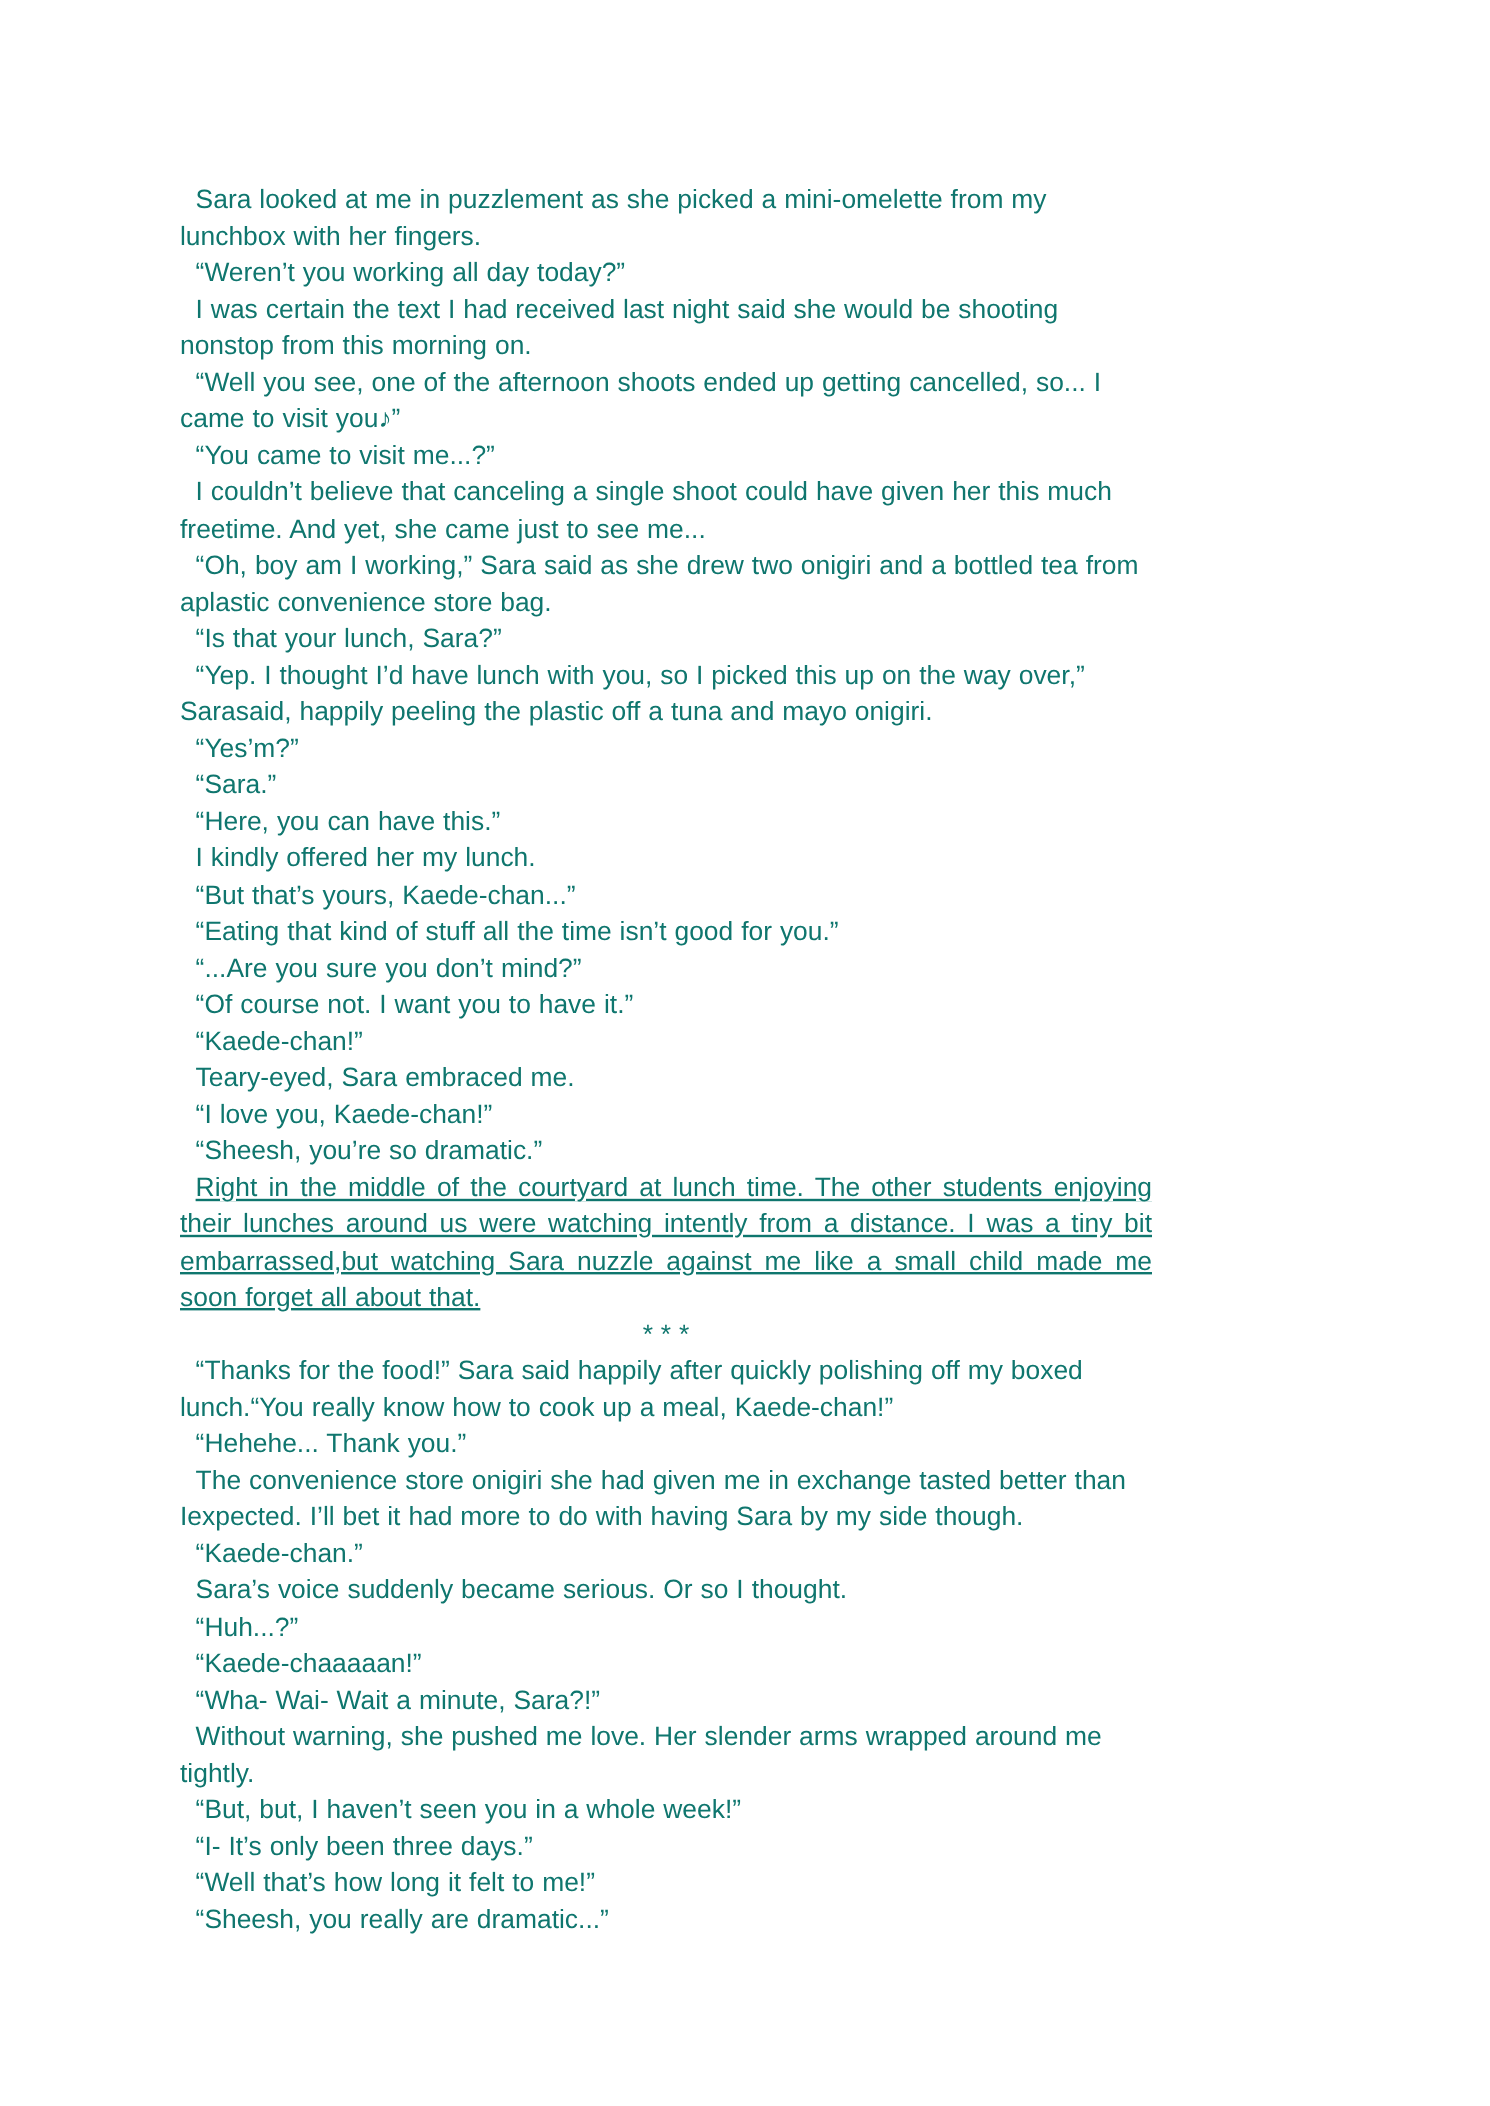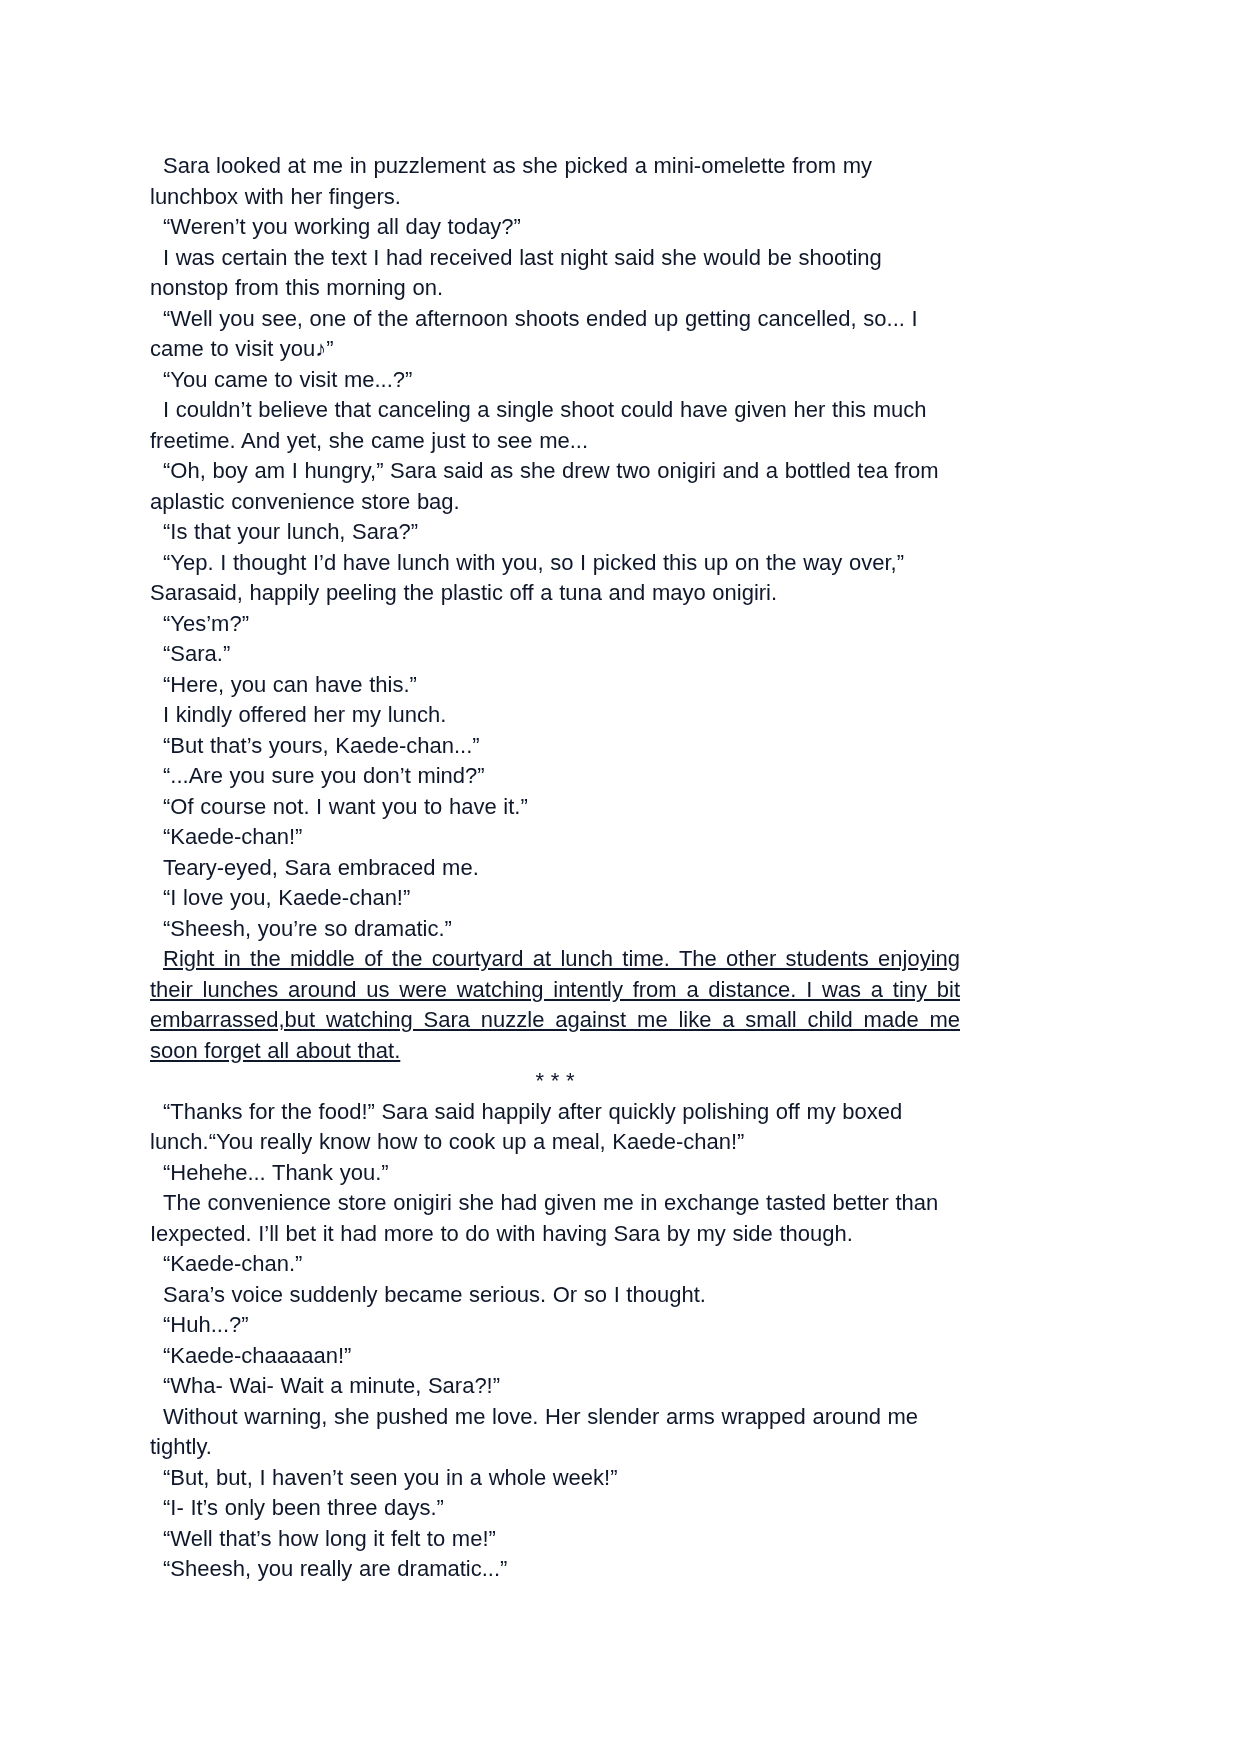--- a/index.html
+++ b/index.html
@@ -10,21 +10,21 @@
   .page {
     position: relative;
     width: 1108px;
     height: 1755px;
     box-sizing: border-box;
     background: #ffffff;
     padding: 151px 148px 0 150px;
     font-family: "Liberation Sans", sans-serif;
     font-size: 22px;
     line-height: 30.5px;
-    color: #0f172a;
+    color: #0f766e;
     overflow: hidden;
   }
   .page p {
     margin: 0;
     padding: 0;
     text-indent: 13px;
     word-spacing: 0.5px;
   }
   .page p.justify {
     text-align: justify;
@@ -38,28 +38,29 @@
 </head>
 <body>
 
 <div class="page">
   <p>Sara looked at me in puzzlement as she picked a mini-omelette from my lunchbox with her fingers.</p>
   <p>“Weren’t you working all day today?”</p>
   <p>I was certain the text I had received last night said she would be shooting nonstop from this morning on.</p>
   <p>“Well you see, one of the afternoon shoots ended up getting cancelled, so... I came to visit you♪”</p>
   <p>“You came to visit me...?”</p>
   <p>I couldn’t believe that canceling a single shoot could have given her this much freetime. And yet, she came just to see me...</p>
-  <p>“Oh, boy am I hungry,” Sara said as she drew two onigiri and a bottled tea from aplastic convenience store bag.</p>
+  <p>“Oh, boy am I working,” Sara said as she drew two onigiri and a bottled tea from aplastic convenience store bag.</p>
   <p>“Is that your lunch, Sara?”</p>
   <p>“Yep. I thought I’d have lunch with you, so I picked this up on the way over,” Sarasaid, happily peeling the plastic off a tuna and mayo onigiri.</p>
   <p>“Yes’m?”</p>
   <p>“Sara.”</p>
   <p>“Here, you can have this.”</p>
   <p>I kindly offered her my lunch.</p>
   <p>“But that’s yours, Kaede-chan...”</p>
+  <p>“Eating that kind of stuff all the time isn’t good for you.”</p>
   <p>“...Are you sure you don’t mind?”</p>
   <p>“Of course not. I want you to have it.”</p>
   <p>“Kaede-chan!”</p>
   <p>Teary-eyed, Sara embraced me.</p>
   <p>“I love you, Kaede-chan!”</p>
   <p>“Sheesh, you’re so dramatic.”</p>
   <p class="justify">Right in the middle of the courtyard at lunch time. The other students enjoying their lunches around us were watching intently from a distance. I was a tiny bit embarrassed,but watching Sara nuzzle against me like a small child made me soon forget all about that.</p>
   <p class="separator">* * *</p>
   <p>“Thanks for the food!” Sara said happily after quickly polishing off my boxed lunch.“You really know how to cook up a meal, Kaede-chan!”</p>
   <p>“Hehehe... Thank you.”</p>

